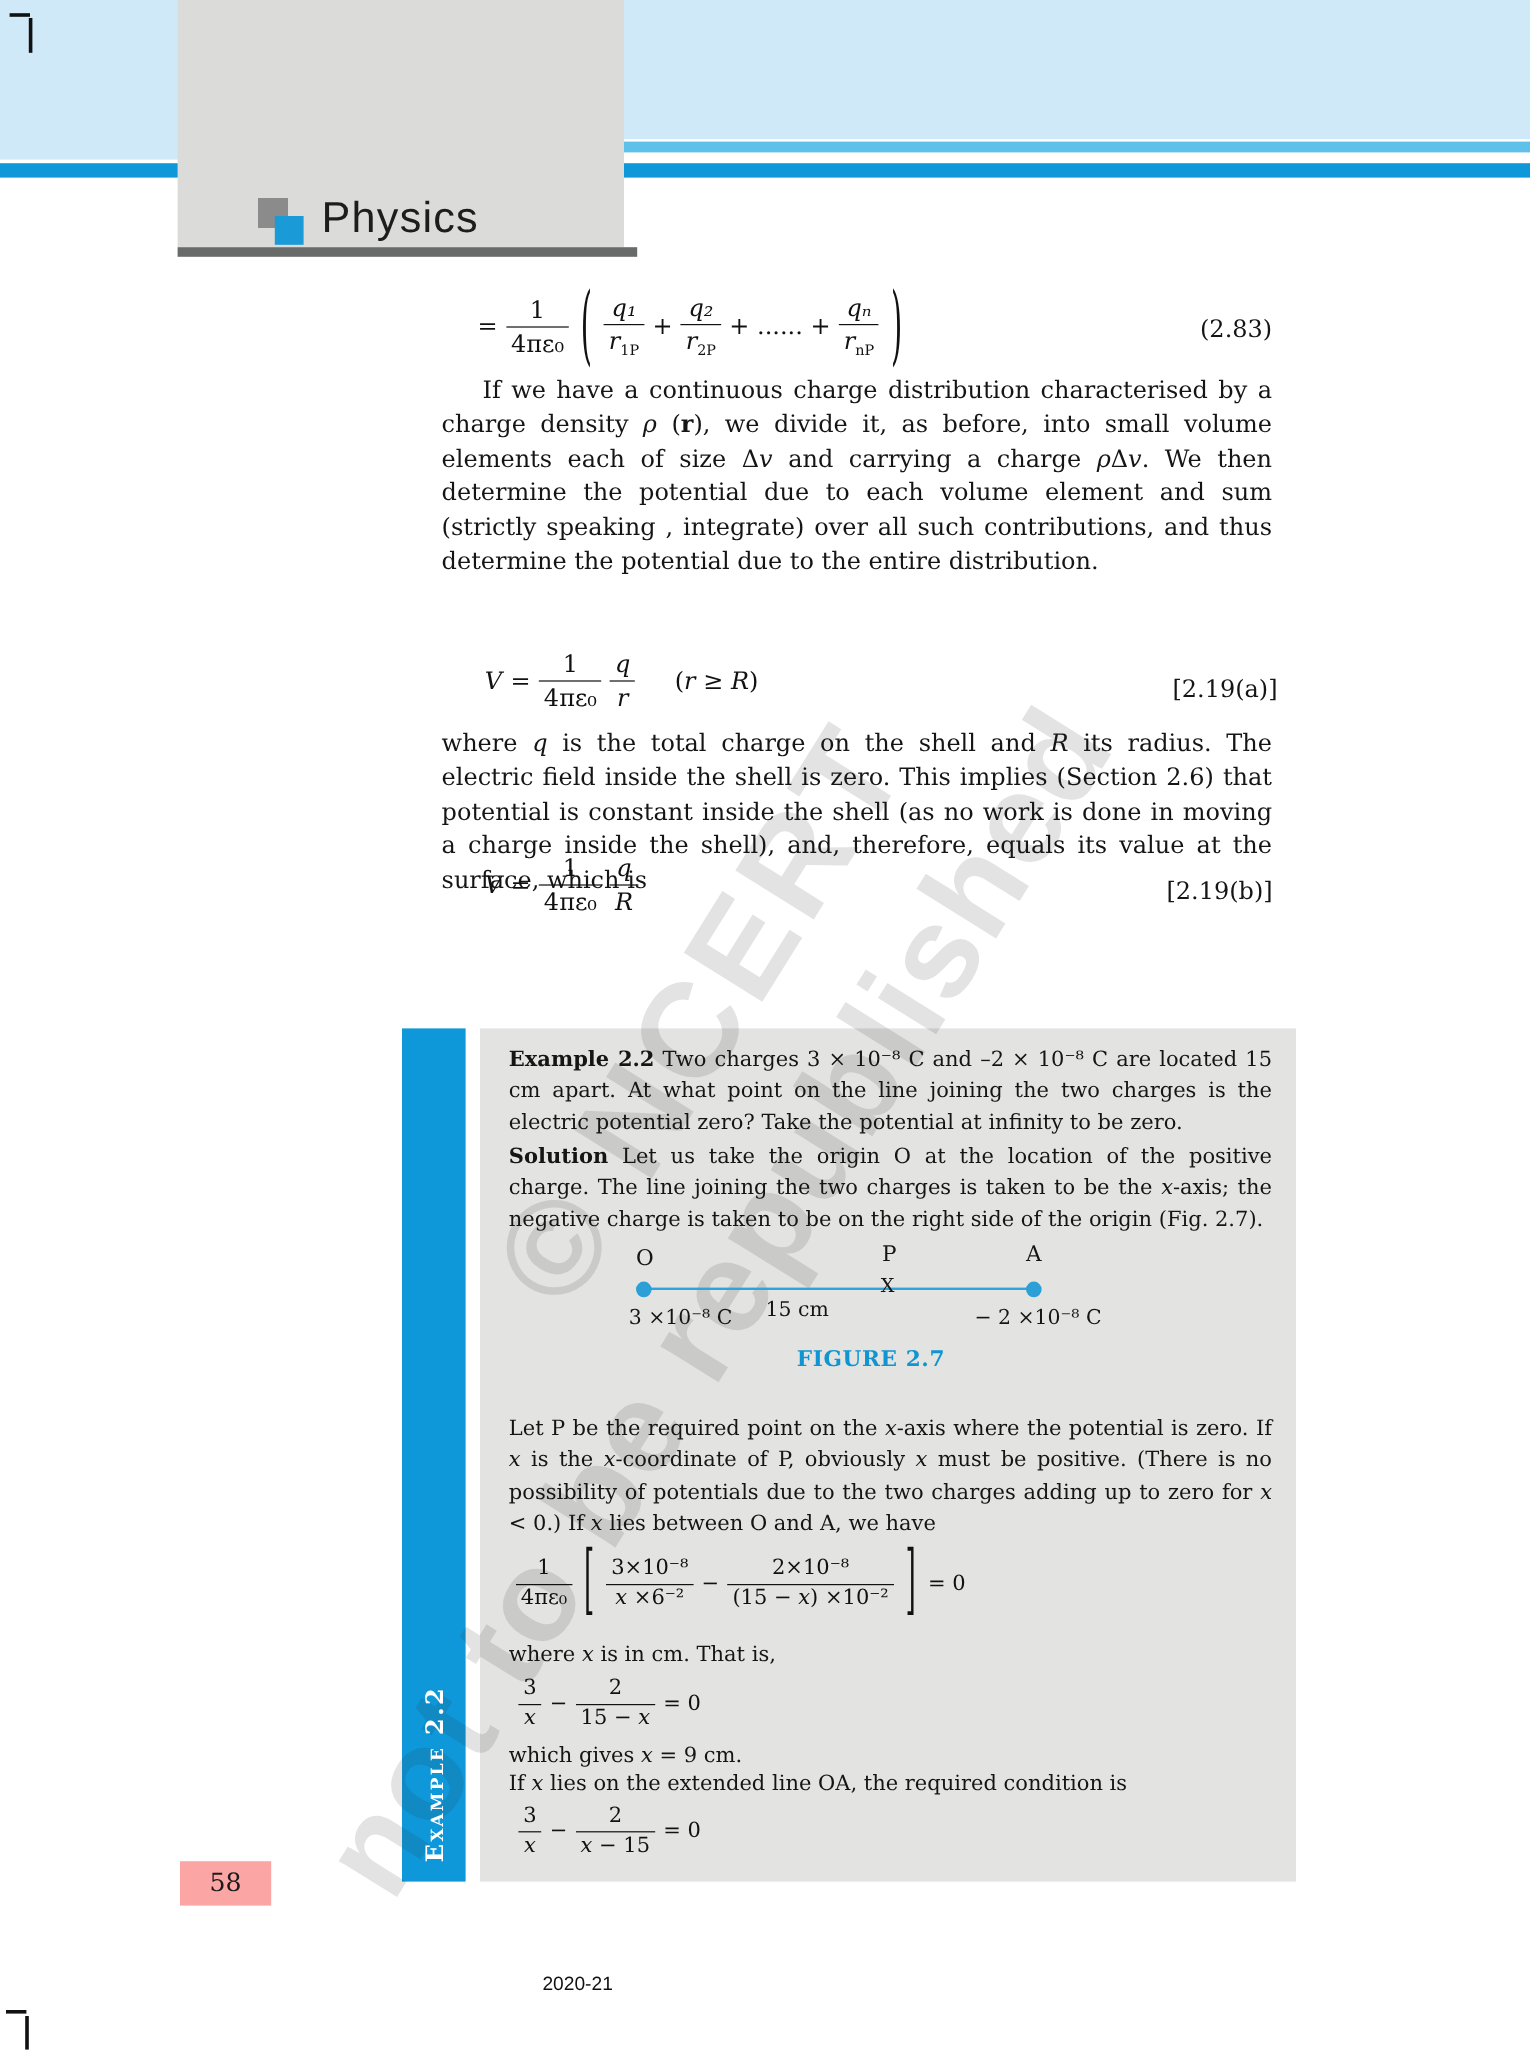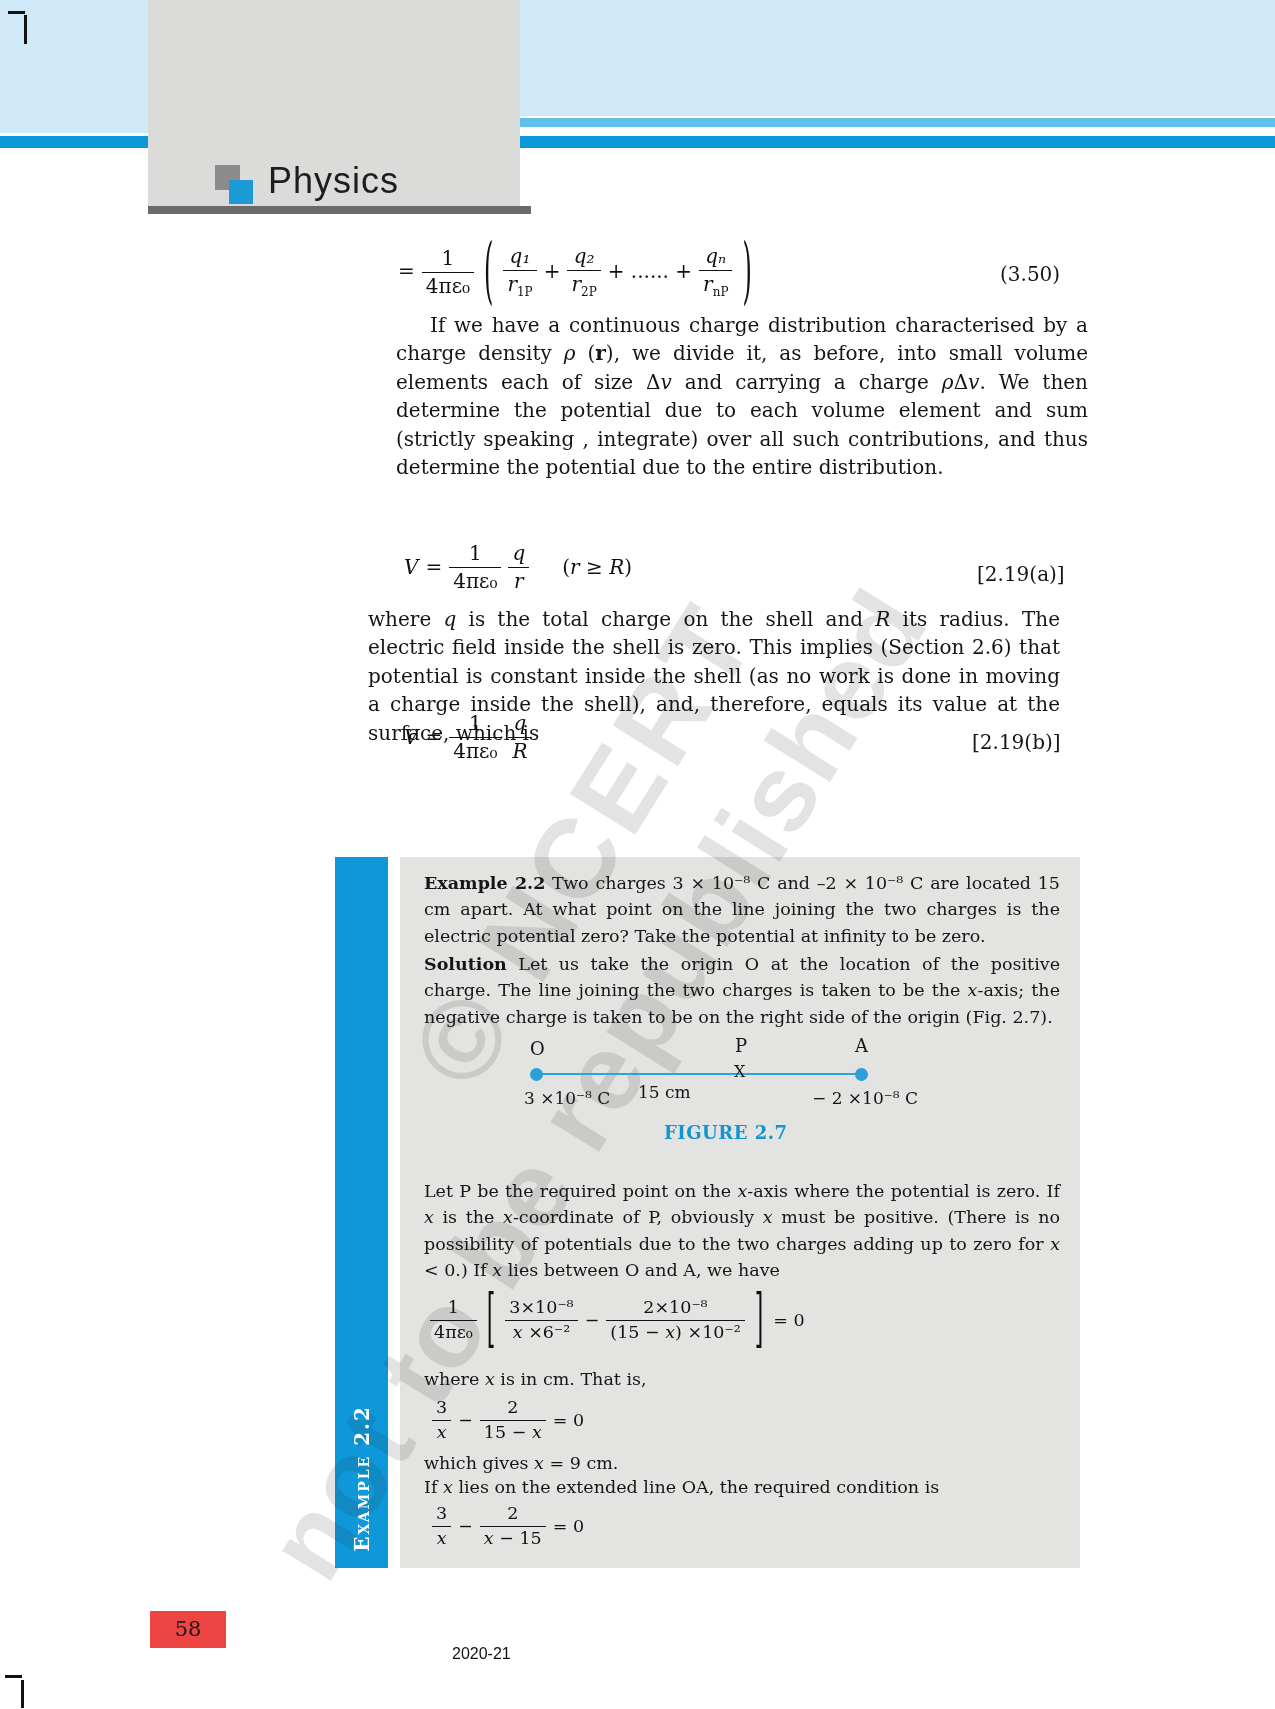--- a/index.html
+++ b/index.html
@@ -4,21 +4,21 @@
 <style>
   html,body { margin:0; padding:0; background:#ffffff; }
   .page { position:relative; width:1275px; height:1709px; background:#ffffff; overflow:hidden;
           font-family:"DejaVu Serif", serif; color:#161616; }
   .bg { position:absolute; z-index:1; }
   .wm { position:absolute; z-index:2; font-family:"Liberation Sans", sans-serif;
         color:rgba(40,40,40,0.13); white-space:nowrap; pointer-events:none; font-weight:bold; }
   .ct { position:absolute; z-index:3; }
   .para { position:absolute; z-index:3; text-align:justify; color:#151515; }
   .main-para { font-size:20px; line-height:28.4px; width:692px; left:368px; }
-  .indent { text-indent:34px;margin-left:28px; }
+  .indent { text-indent:34px; }
   .ex-para { font-size:17.5px; line-height:26.4px; width:636px; left:424px; }
   .eq { position:absolute; z-index:3; display:flex; align-items:center; gap:7px;
         font-size:20px; color:#111; }
   .eq.exfs { font-size:17.5px; }
   .frac { display:inline-block; text-align:center; vertical-align:middle; }
   .frac .num { display:block; border-bottom:1.4px solid #111; padding:1px 4px 2px 4px; line-height:1.2; }
   .frac .den { display:block; padding:1px 4px 0 4px; line-height:1.2; }
   .v { font-style:italic; }
   sub { font-size:0.60em; }
   .bigparen { display:inline-block; transform:scaleY(3.0); font-size:24px; line-height:1;
@@ -32,22 +32,22 @@
   .figcharge { position:absolute; z-index:3; font-size:17px; color:#151515; }
   .figdot { position:absolute; z-index:3; width:13px; height:13px; border-radius:50%; background:#2b9fd6; }
   .figline { position:absolute; z-index:3; height:2.4px; background:#2ea3dc; }
   .figcaption { position:absolute; z-index:3; font-size:18px; font-weight:bold; color:#1095d2; letter-spacing:0.5px; }
   .ex-bar-label { position:absolute; z-index:4; left:335px; top:857px; width:53px; height:711px; }
   .ex-bar-label span { position:absolute; bottom:16px; left:50%;
       writing-mode:vertical-rl; transform:translateX(-50%) rotate(180deg);
       font-family:"DejaVu Serif", serif; font-weight:bold; font-variant:small-caps;
       font-size:20px; letter-spacing:2px; color:#ffffff; white-space:nowrap; }
   .cropmark { position:absolute; z-index:5; background:#111; }
-  .pagenum { position:absolute; z-index:3; left:150px; top:1611px; width:76px; height:37px;
-             background:#ef4444; text-align:center; line-height:37px; font-size:21px; color:#1b1b1b; }
+  .pagenum { position:absolute; z-index:3; left:150px; top:1551px; width:76px; height:37px;
+             background:#fca5a5; text-align:center; line-height:37px; font-size:21px; color:#1b1b1b; }
   .footer-year { position:absolute; z-index:3; left:452px; top:1645px;
                  font-family:"Liberation Sans", sans-serif; font-size:16px; color:#111; }
 </style>
 </head>
 <body>
 
 <div class="page">
 
   <div class="bg" style="left:0;top:0;width:1275px;height:133px;background:#cfe9f8;"></div>
   <div class="bg" style="left:520px;top:116px;width:755px;height:20px;background:#ffffff;"></div>
@@ -86,21 +86,21 @@
       <span class="num v">q₂</span>
       <span class="den"><span class="v">r</span><sub>2P</sub></span>
     </span>
     <span>+ ...... +</span>
     <span class="frac">
       <span class="num v">qₙ</span>
       <span class="den"><span class="v">r</span><sub>nP</sub></span>
     </span>
     <span class="bigparen">)</span>
   </div>
-  <div class="eqlabel" style="left:1000px;top:262px;">(3.50)</div>
+  <div class="eqlabel" style="left:1000px;top:262px;">(2.83)</div>
 
   <div class="para main-para indent" style="top:311px;"><span>If we have a continuous charge distribution characterised by a charge density </span><span style="font-style: italic;">ρ</span><span> (</span><span style="font-weight: bold;">r</span><span>), we divide it, as before, into small volume elements each of size Δ</span><span style="font-style: italic;">v</span><span> and carrying a charge </span><span style="font-style: italic;">ρ</span><span>Δ</span><span style="font-style: italic;">v</span><span>. We then determine the potential due to each volume element and sum (strictly speaking , integrate) over all such contributions, and thus determine the potential due to the entire distribution.</span></div>
 
 
   <div class="eq" style="left:404px;top:540px;">
     <span class="v">V</span>
     <span>=</span>
     <span class="frac">
       <span class="num">1</span>
       <span class="den">4πε₀</span>

